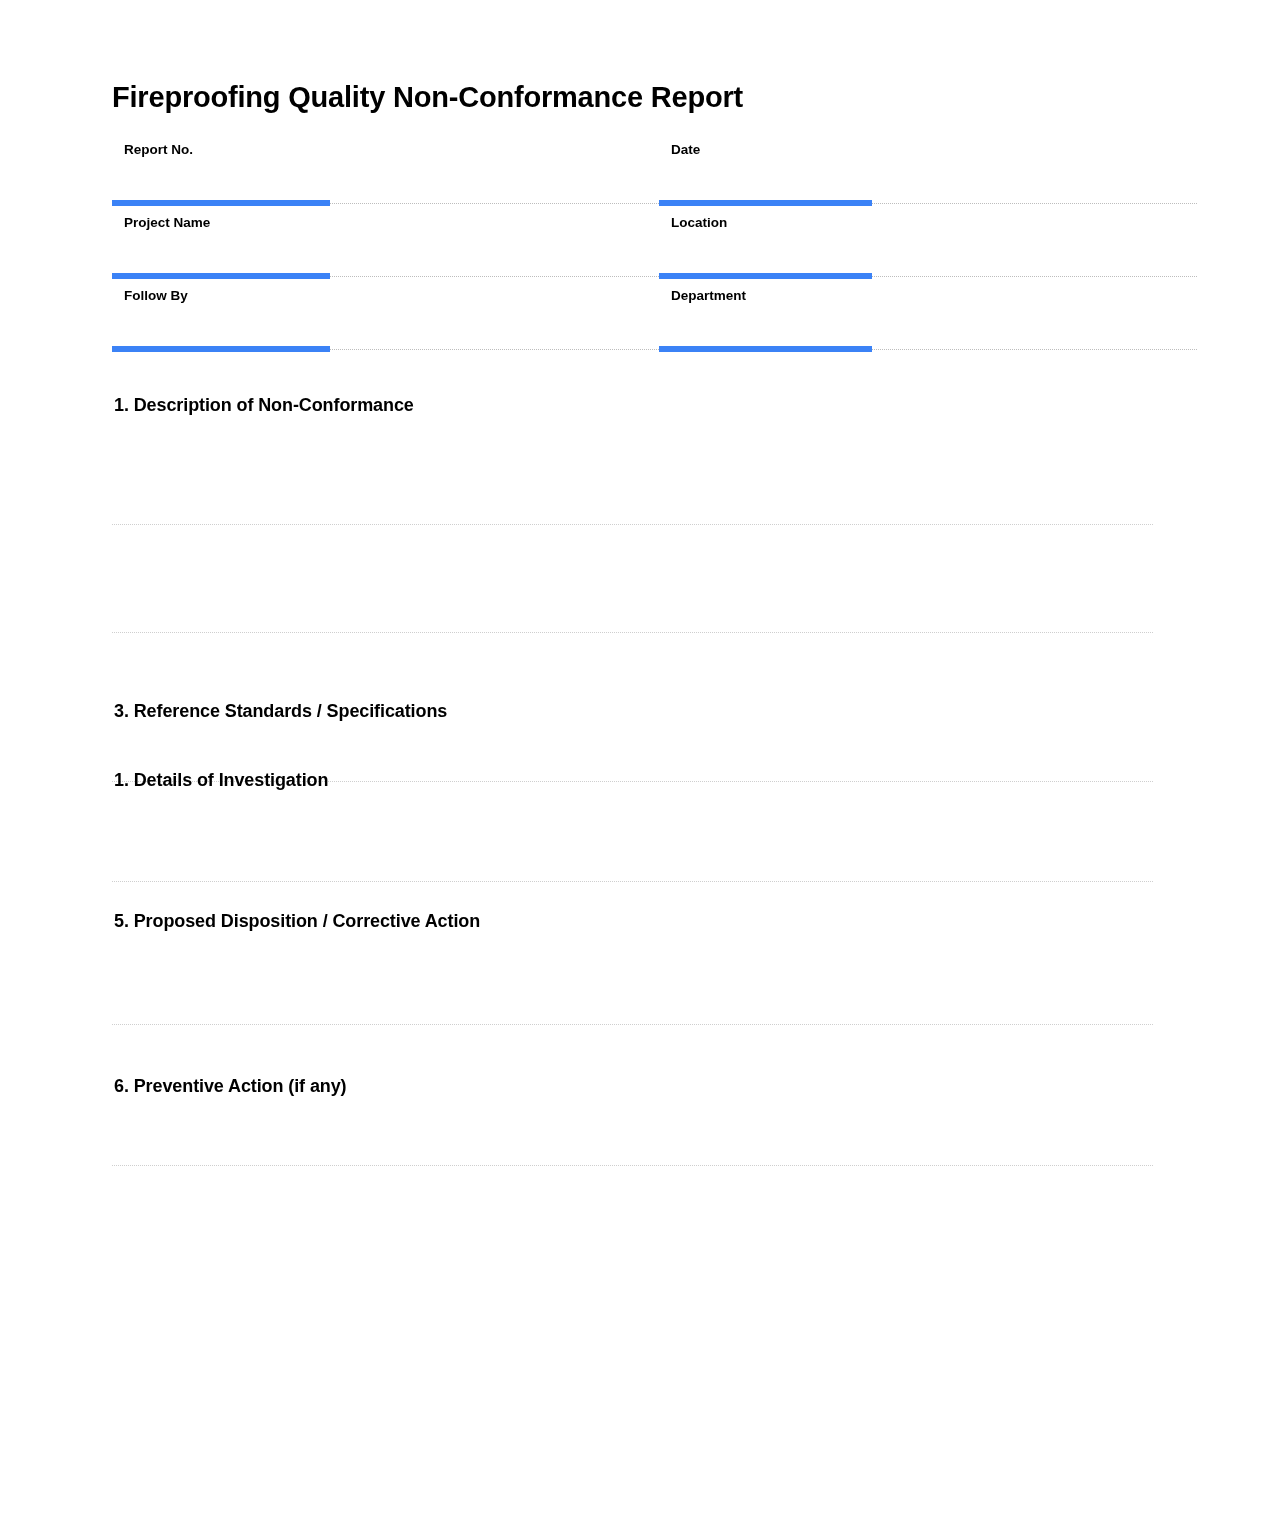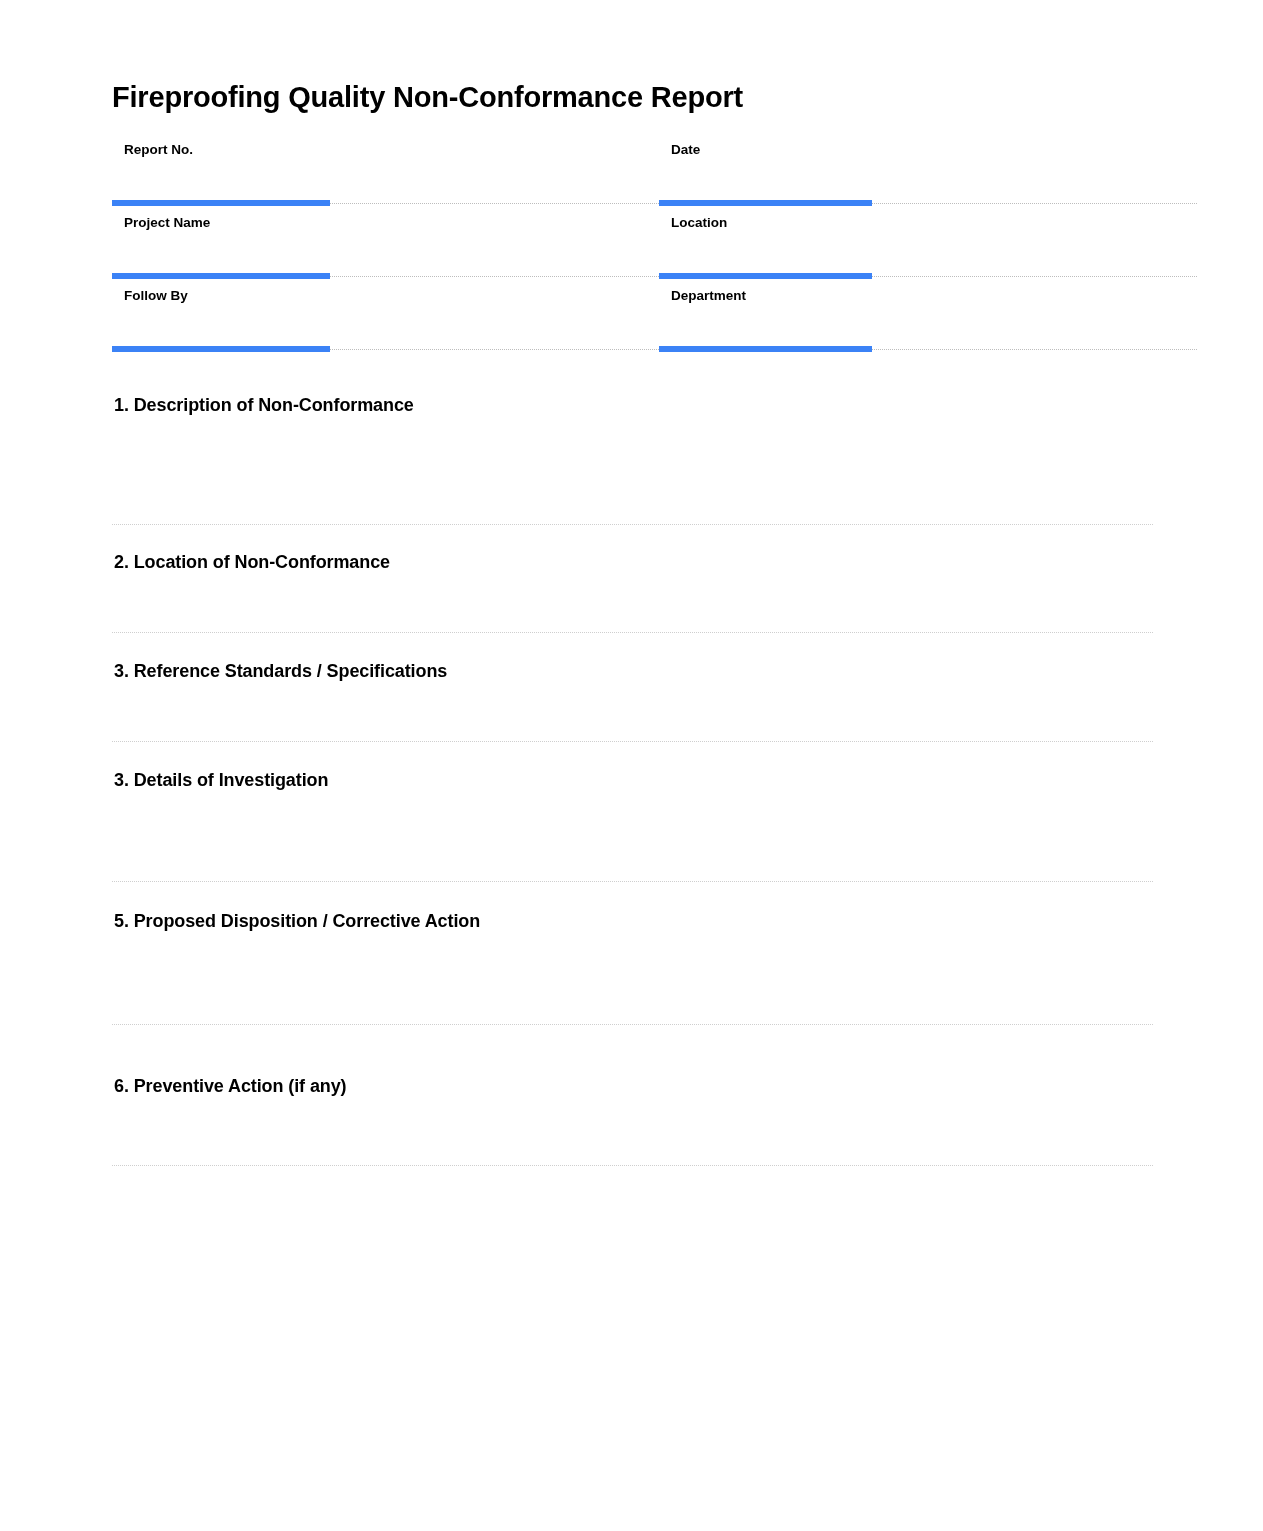--- a/index.html
+++ b/index.html
@@ -118,31 +118,30 @@
 
     </tbody>
   </table>
 
   <div class="section" style="top:392px; height:133px;">
     <div class="section-heading">1. Description of Non-Conformance</div>
     <div class="section-body" style="height:100px;"></div>
   </div>
 
   <div class="section" style="top:549px; height:84px;">
-    <div class="section-heading">2. Location of Non-Conformance</div>
     <div class="section-body" style="height:51px;"></div>
   </div>
 
-  <div class="section" style="top:658px; height:84px;">
+  <div class="section" style="top:698px; height:84px;">
     <div class="section-heading">3. Reference Standards / Specifications</div>
     <div class="section-body" style="height:51px;"></div>
   </div>
 
   <div class="section" style="top:767px; height:115px;">
-    <div class="section-heading">3. Details of Investigation</div>
+    <div class="section-heading">1. Details of Investigation</div>
     <div class="section-body" style="height:82px;"></div>
   </div>
 
   <div class="section" style="top:908px; height:117px;">
     <div class="section-heading">5. Proposed Disposition / Corrective Action</div>
     <div class="section-body" style="height:84px;"></div>
   </div>
 
   <div class="section" style="top:1073px; height:93px;">
     <div class="section-heading">6. Preventive Action (if any)</div>

